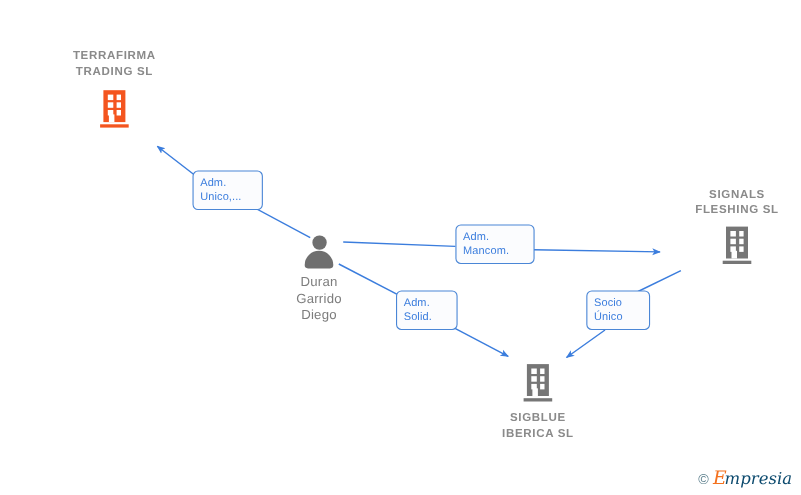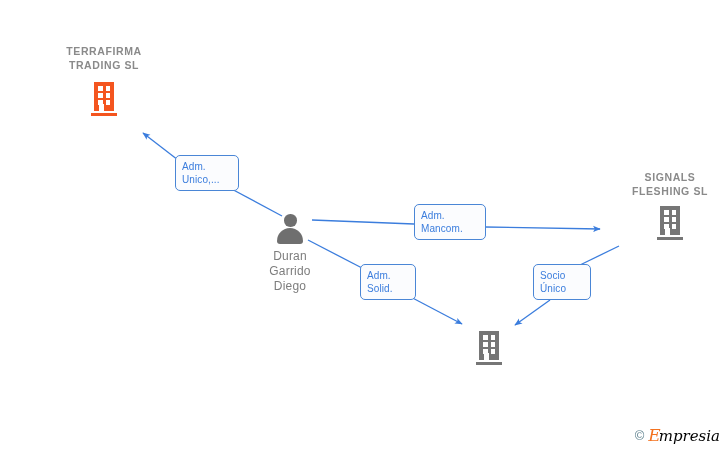--- a/index.html
+++ b/index.html
@@ -147,21 +147,21 @@
     font-family: "DejaVu Serif", serif;
     font-style: italic;
     font-size: 17px;
     color: #f4721f;
     line-height: 1;
   }
   .watermark .brand-rest {
     font-family: "DejaVu Serif", serif;
     font-style: italic;
     font-size: 15px;
-    color: #000000;
+    color: #0c4a6e;
     line-height: 1;
     margin-left: -2px;
   }
 </style>
 </head>
 <body>
 
 <div id="canvas">
 
   <svg id="edges" viewBox="0 0 728 450">
@@ -239,20 +239,22 @@
       <div class="body"></div>
       <div class="win" style="left:7px;  top:4px;"></div>
       <div class="win" style="left:14.5px; top:4px;"></div>
       <div class="win" style="left:7px;  top:11px;"></div>
       <div class="win" style="left:14.5px; top:11px;"></div>
       <div class="win" style="left:7px;  top:18px;"></div>
       <div class="win" style="left:14.5px; top:18px;"></div>
       <div class="door"></div>
       <div class="base"></div>
     </div>
+    <div class="node-label" style="margin-top:8px;">SIGBLUE
+IBERICA  SL</div>
   </div>
 
   <div class="chip" style="left:175px; top:155px; width:50px;">Adm.
 Unico,...</div>
 
   <div class="chip" style="left:414px; top:204px; width:58px;">Adm.
 Mancom.</div>
 
   <div class="chip" style="left:360px; top:264px; width:42px;">Adm.
 Solid.</div>

